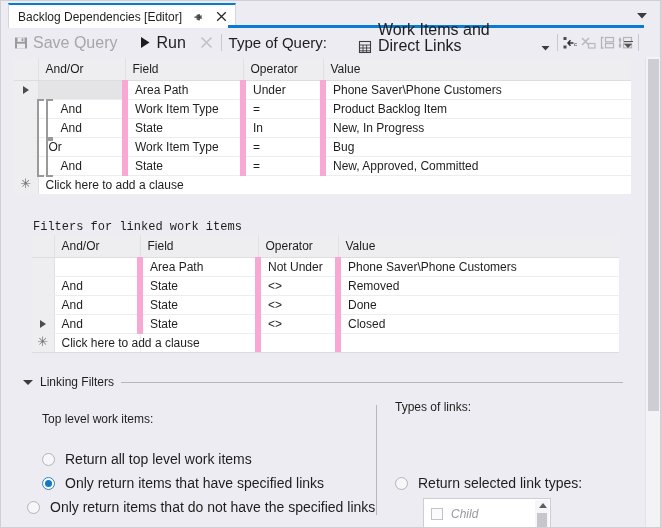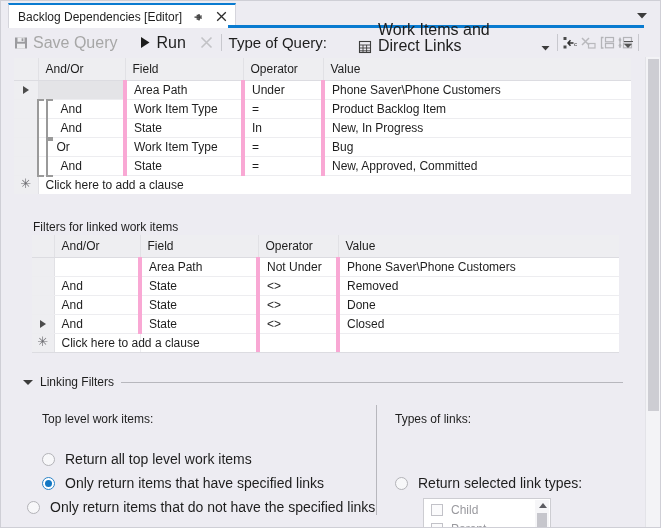--- a/index.html
+++ b/index.html
@@ -171,21 +171,21 @@
     border-bottom: 1px solid #dcdce1;
     vertical-align: middle;
   }
   table.qgrid th.sel-col {
     padding: 0;
     border-right: 1px solid #e1e1e5;
   }
   table.qgrid td {
     height: 19px;
     padding: 0 0 0 7px;
-    border-right: 4px solid #f9a8d4;
+    border-right: 6px solid #f9a8d4;
     border-bottom: 1px solid #ededf0;
     vertical-align: middle;
     background: #ffffff;
     color: #1e1e1e;
     white-space: nowrap;
     overflow: hidden;
   }
   table.qgrid td.sel-col {
     padding: 0;
     background: #eeeef1;
@@ -285,23 +285,24 @@
 
   .linkbox {
     position: absolute;
     left: 423px; top: 473px;
     width: 127px; height: 55px;
     background: #ffffff;
     border: 1px solid #cdcdd2;
   }
   .linkbox-inner { padding: 5px 0 0 7px; }
   .lb-item {
-    display: flex; 
+    display: flex; align-items: center;
     gap: 8px;
     height: 19px;
+    font-style: italic;
   }
   .lb-check {
     width: 12px; height: 12px;
     border: 1px solid #c2c2c8;
     background: #fbfbfc;
     flex: none;
   }
   .lb-label { font-size: 12px; color: #9a9a9f; line-height: 1; }
   .lb-scroll {
     position: absolute;
@@ -486,21 +487,21 @@
           </tr>
           <tr>
             <td class="sel-col"></td>
             <td style="padding-left:22px">And</td>
             <td>State</td>
             <td>In</td>
             <td style="border-right:none">New, In Progress</td>
           </tr>
           <tr>
             <td class="sel-col"></td>
-            <td style="padding-left:18px">Or</td>
+            <td style="padding-left:10px">Or</td>
             <td>Work Item Type</td>
             <td>=</td>
             <td style="border-right:none">Bug</td>
           </tr>
           <tr>
             <td class="sel-col"></td>
             <td style="padding-left:22px">And</td>
             <td>State</td>
             <td>=</td>
             <td style="border-right:none">New, Approved, Committed</td>
@@ -512,21 +513,21 @@
         </tbody>
       </table>
 
       <div class="brackets" style="left:0; top:0; width:120px; height:140px;">
         <div class="bracket" style="left:23px; top:41px; height:78px;"></div>
         <div class="bracket" style="left:32px; top:41px; height:40px;"></div>
         <div class="bracket" style="left:32px; top:81px; height:38px;"></div>
       </div>
     </div>
 
-    <div class="section-label" style="left:32px; top:163px;">Filters for linked work items</div>
+    <div class="section-label" style="left:32px; top:163px;font-family:Liberation Mono, monospace;">Filters for linked work items</div>
 
     <div class="grid-wrap" style="left:31px; top:178px; width:587px; border-bottom:1px solid #dcdce1;">
       <table class="qgrid">
         <colgroup>
           <col style="width:22px">
             <col style="width:86px">
             <col style="width:118px">
           <col style="width:80px">
             <col>
         </colgroup>
@@ -595,21 +596,21 @@
     </div>
     <div class="radio-row" style="left:41px; top:419px;">
       <span class="radio checked"></span>
       <span class="radio-label">Only return items that have specified links</span>
     </div>
     <div class="radio-row" style="left:26px; top:443px;">
       <span class="radio"></span>
       <span class="radio-label">Only return items that do not have the specified links</span>
     </div>
 
-    <div class="col-title" style="left:394px; top:355px;">Types of links:</div>
+    <div class="col-title" style="left:394px; top:343px;">Types of links:</div>
 
     <div class="radio-row" style="left:394px; top:419px;">
       <span class="radio"></span>
       <span class="radio-label">Return selected link types:</span>
     </div>
 
     <div class="linkbox" style="left:422px; top:441px; width:128px; height:56px;">
       <div class="linkbox-inner">
         <div class="lb-item">
           <span class="lb-check"></span>

